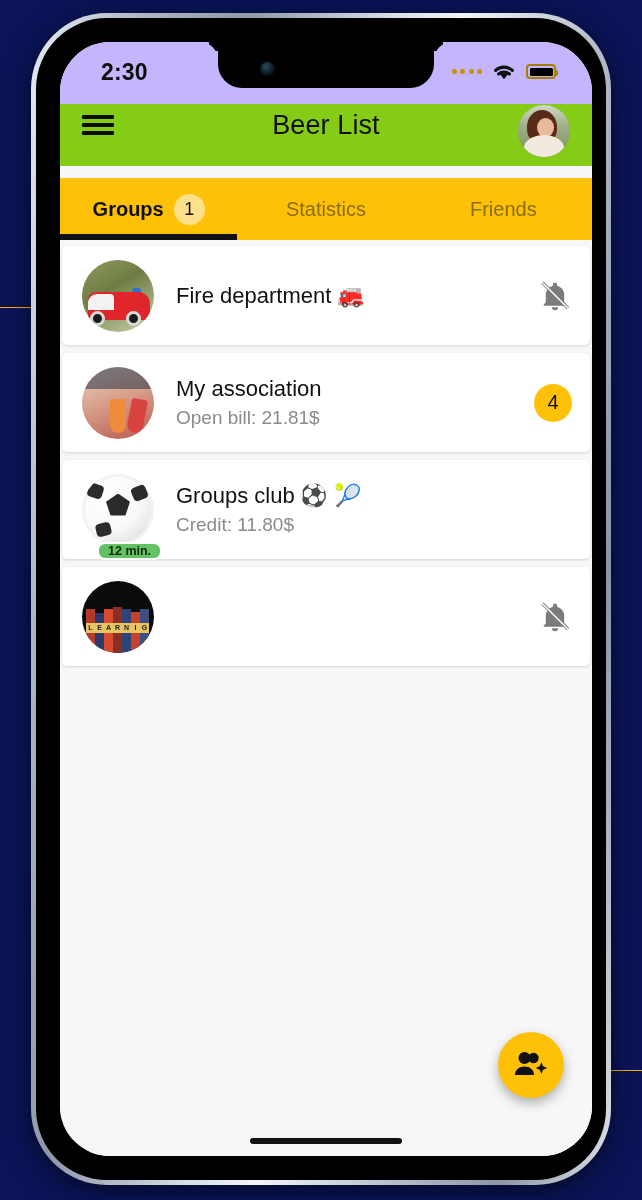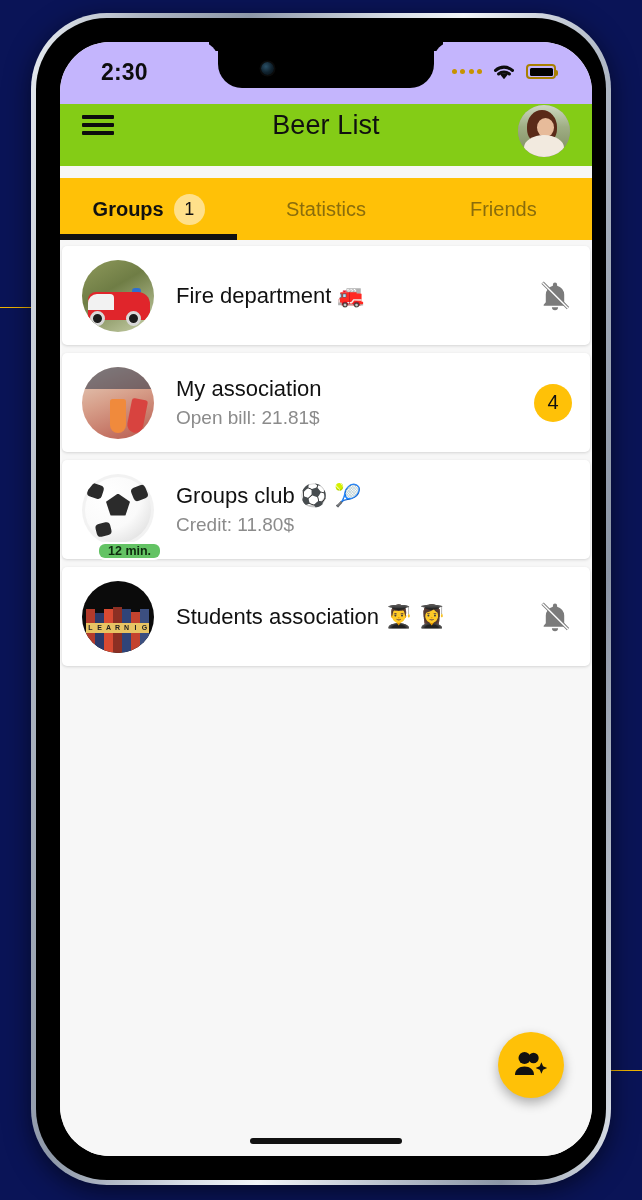--- a/index.html
+++ b/index.html
@@ -454,21 +454,20 @@
             <span class="bk" style="left:58px;background:#3c4f80;"></span>
             <span class="lbl" style="left:4px;">L</span>
             <span class="lbl" style="left:13px;">E</span>
             <span class="lbl" style="left:22px;">A</span>
             <span class="lbl" style="left:31px;">R</span>
             <span class="lbl" style="left:40px;">N</span>
             <span class="lbl" style="left:49px;">I</span>
             <span class="lbl" style="left:58px;">G</span>
           </div>
           <div class="g-text">
-            <div class="g-title">Students association 👨‍🎓 👩‍🎓</div>
           </div>
           <svg class="bell-muted" viewBox="0 0 24 24">
             <path d="M12 22a2.2 2.2 0 0 0 2.2-2.1H9.8A2.2 2.2 0 0 0 12 22Z" fill="#7b7b7b"></path>
             <path d="M18.5 16.4V11a6.5 6.5 0 0 0-5-6.3V4a1.5 1.5 0 0 0-3 0v.7A6.5 6.5 0 0 0 5.5 11v5.4L4 18.1v.8h16v-.8Z" fill="#7b7b7b"></path>
             <line x1="3.2" y1="2.6" x2="21.2" y2="20.6" stroke="#7b7b7b" stroke-width="2.3"></line>
             <line x1="3.2" y1="2.6" x2="21.2" y2="20.6" stroke="#ffffff" stroke-width="1.0"></line>
           </svg>
         </div>
 
       </div>

